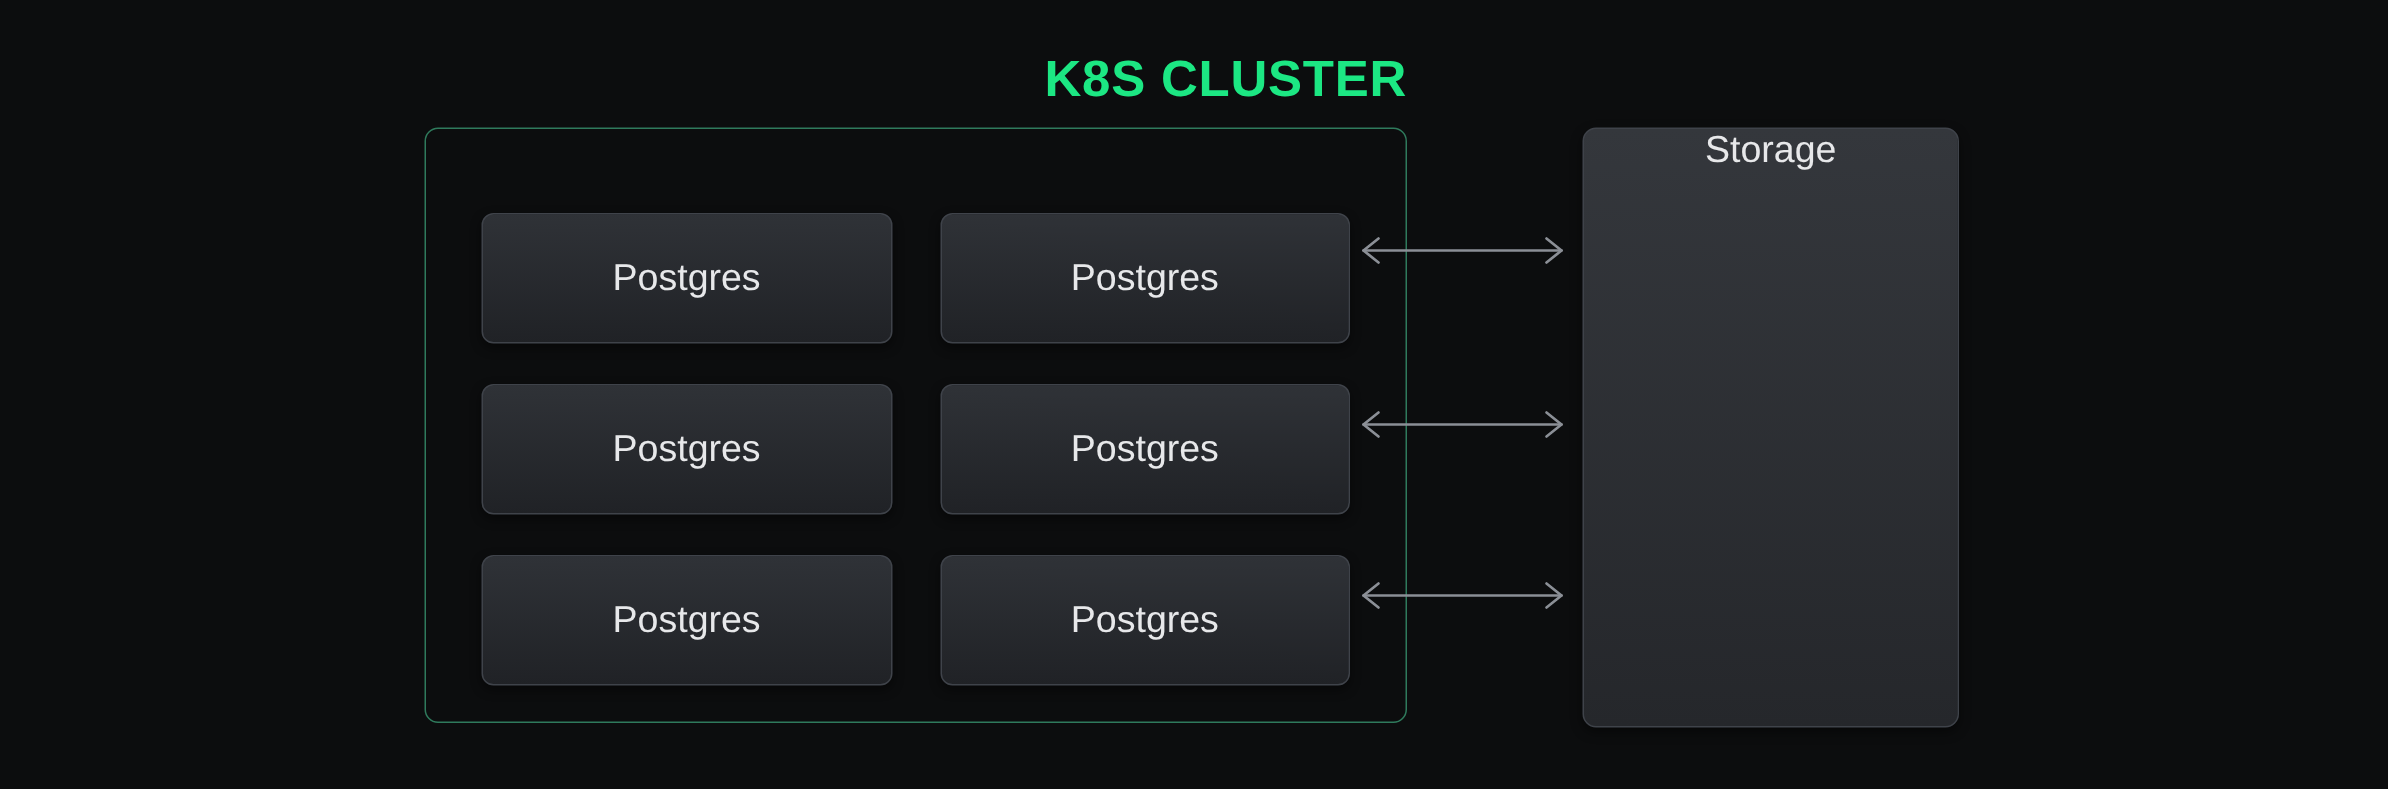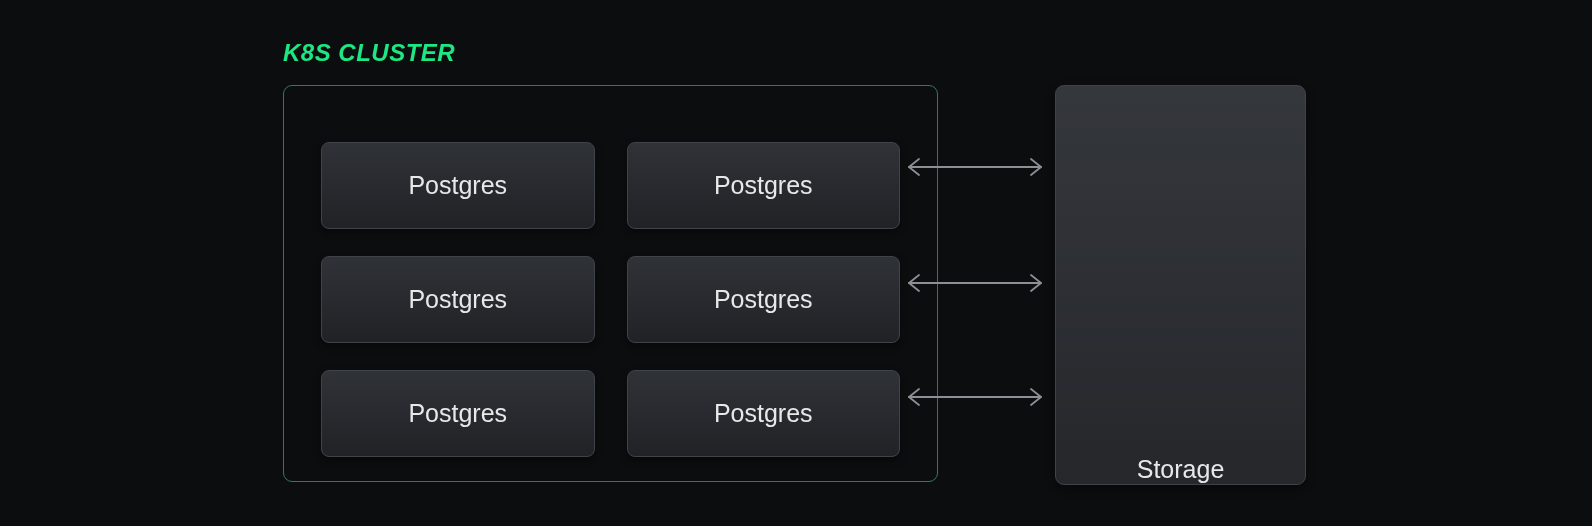--- a/index.html
+++ b/index.html
@@ -16,27 +16,26 @@
   }
   .stage {
     position: absolute;
     inset: 0;
   }
   .cluster-title {
     position: absolute;
     left: 283px;
     top: 38px;
     width: 655px;
-    text-align: left;
-    font-size: 24px;
+    text-align: right;
+    font-size: 34px;
     line-height: 30px;
     font-weight: 700;
     letter-spacing: 0.5px;
     color: var(--accent-green, #1ce783);
-    font-style: italic;
   }
   .cluster-box {
     position: absolute;
     left: 283px;
     top: 85px;
     width: 655px;
     height: 397px;
     box-sizing: border-box;
     border: 1px solid var(--cluster-border, #2f7a5c);
     border-radius: 9px;
@@ -64,21 +63,21 @@
     left: 1055px;
     top: 85px;
     width: 251px;
     height: 400px;
     box-sizing: border-box;
     border-radius: 9px;
     background: linear-gradient(180deg, var(--storage-gradient-top, #34373c) 0%, var(--storage-gradient-bottom, #25272b) 100%);
     border: 1px solid var(--node-border, #3f434a);
     box-shadow: 0 3px 8px rgba(0, 0, 0, 0.45);
     display: flex;
-    align-items: flex-end;
+    align-items: flex-start;
     justify-content: center;
     color: var(--label-text, #e7e8ea);
     font-size: 25px;
   }
   .arrow {
     position: absolute;
     left: 901px;
     width: 148px;
     height: 26px;
   }

